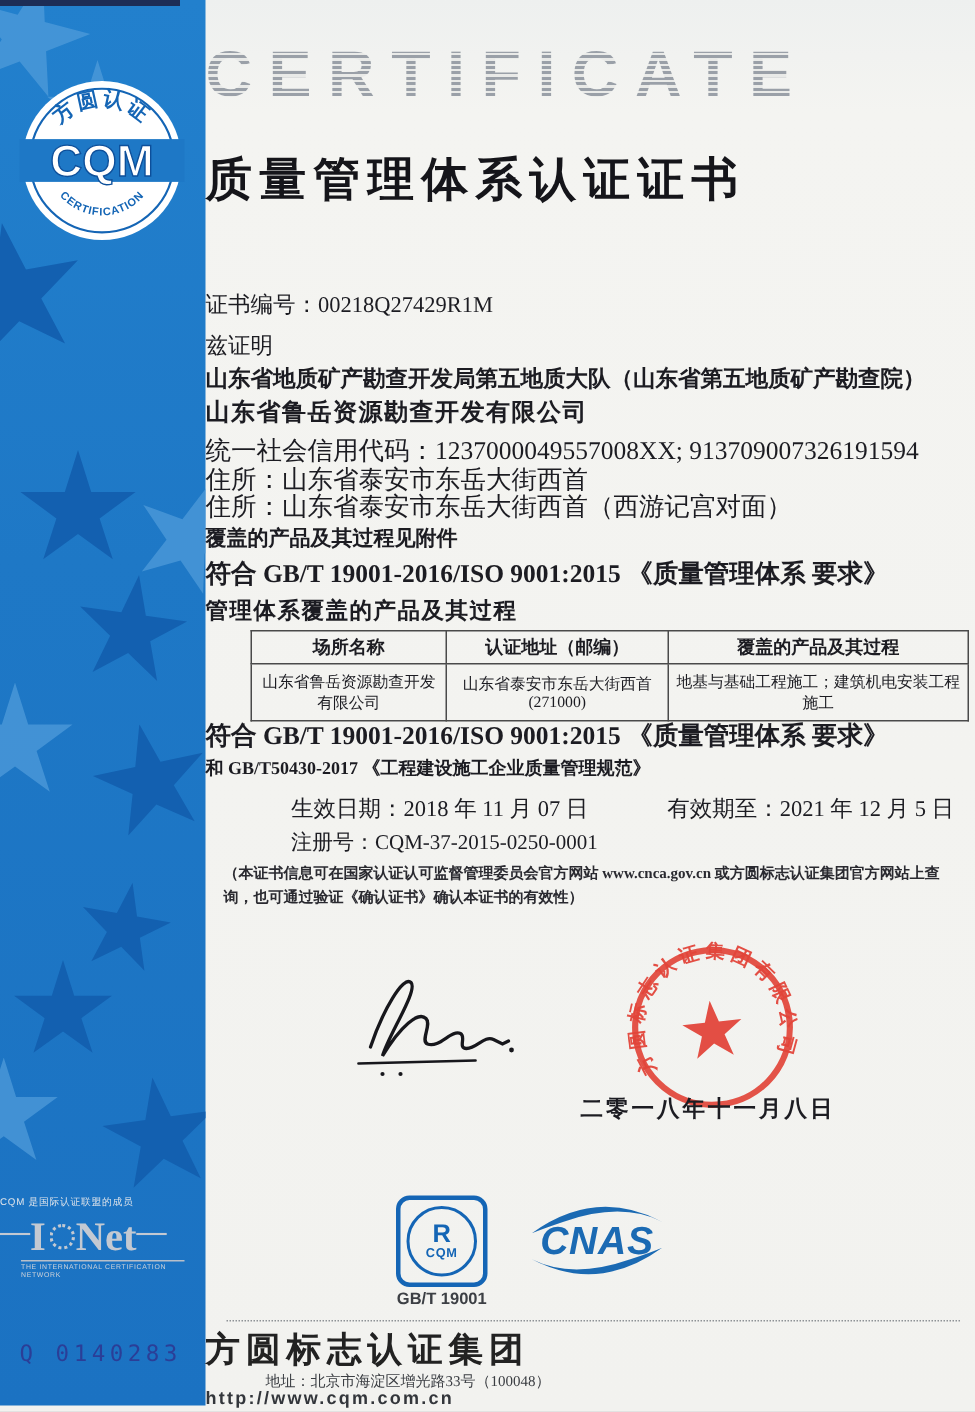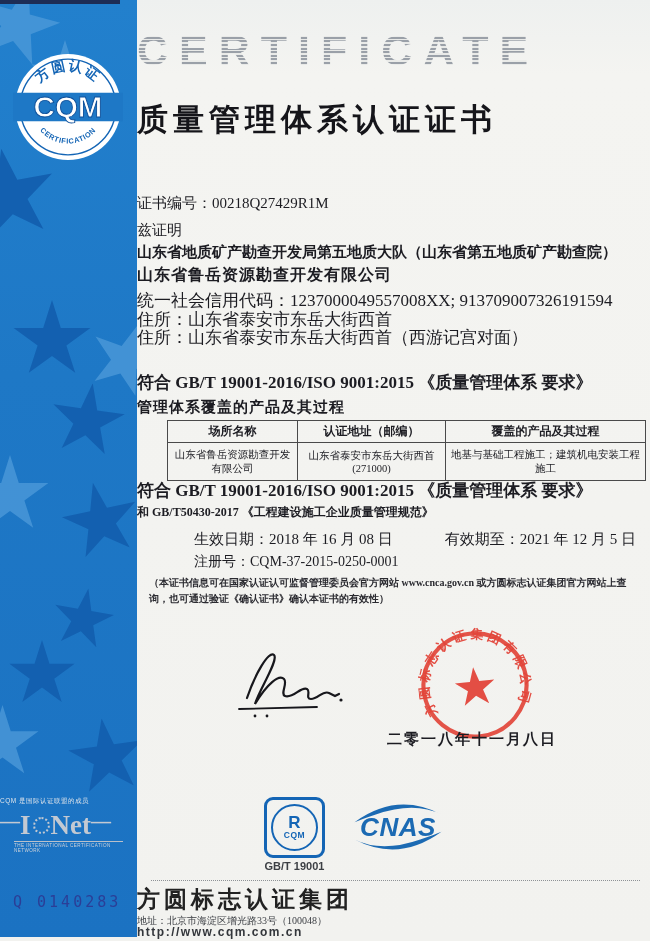--- a/index.html
+++ b/index.html
@@ -73,21 +73,21 @@
   .cqm-mark .r{font-size:17px;font-weight:800;line-height:15px;}
   .cqm-mark .c{font-size:8.5px;font-weight:800;letter-spacing:.5px;}
   .gbt{position:absolute;left:110px;top:860px;width:95px;text-align:center;
        font-family:"Liberation Sans",sans-serif;font-size:11px;color:#3c3f44;font-weight:bold;}
   .cnas-logo{position:absolute;left:210px;top:799px;width:102px;height:56px;}
   .cnas-text{position:absolute;left:322px;top:801px;font-family:"Liberation Sans",sans-serif;
              font-size:9.5px;line-height:1.4;color:#2b2e33;text-align:left;}
   .cnas-text .b{font-weight:bold;}
   .dotline{position:absolute;left:14px;top:880px;width:489px;border-top:1.6px dotted #8e9296;}
   .fname{top:884px;font-size:23px;font-weight:bold;letter-spacing:4px;color:#222;}
-  .faddr{top:914px;font-size:10px;color:#3a3d42;}
+  .faddr{top:914px;font-size:10px;color:#3a3d42;padding-left:40px;}
   .fweb{top:925px;font-family:"Liberation Sans",sans-serif;font-size:12px;font-weight:bold;
         letter-spacing:1.5px;color:#33363b;}
 </style>
 </head>
 <body>
 
 <div class="page">
 
   <div class="sidebar">
     <div class="star l" style="left:-25px;top:-18px;width:85px;height:85px;transform:rotate(15deg);"></div>
@@ -137,20 +137,21 @@
 
     <div class="line certno t15">证书编号：00218Q27429R1M</div>
     <div class="line certify t15">兹证明</div>
 
     <div class="line org1">山东省地质矿产勘查开发局第五地质大队（山东省第五地质矿产勘查院）</div>
     <div class="line org2">山东省鲁岳资源勘查开发有限公司</div>
     <div class="line credit t13">统一社会信用代码：1237000049557008XX; 913709007326191594</div>
     <div class="line addr1 t13">住所：山东省泰安市东岳大街西首</div>
     <div class="line addr2 t13">住所：山东省泰安市东岳大街西首（西游记宫对面）</div>
 
+    <div class="line coverage">覆盖的产品及其过程见附件</div>
     <div class="line std1">符合 GB/T 19001-2016/ISO 9001:2015 《质量管理体系 要求》</div>
     <div class="line tbltitle">管理体系覆盖的产品及其过程</div>
 
     <table class="scope">
       <colgroup>
           <col class="c1">
           <col class="c2">
           <col class="c3">
         </colgroup>
       <tbody>
@@ -164,21 +165,21 @@
         <td>山东省泰安市东岳大街西首 (271000)</td>
         <td>地基与基础工程施工；建筑机电安装工程施工</td>
       </tr>
     </tbody>
       </table>
 
     <div class="line std2">符合 GB/T 19001-2016/ISO 9001:2015 《质量管理体系 要求》</div>
     <div class="line std3">和 GB/T50430-2017 《工程建设施工企业质量管理规范》</div>
 
     <div class="line dates">
-      <span>生效日期：2018 年 16 月 08 日</span>
+      <span>生效日期：2018 年 11 月 07 日</span>
       <span>有效期至：2021 年 12 月 5 日</span>
     </div>
     <div class="line reg">注册号：CQM-37-2015-0250-0001</div>
 
     <div class="line disclaimer">（本证书信息可在国家认证认可监督管理委员会官方网站 www.cnca.gov.cn 或方圆标志认证集团官方网站上查询，也可通过验证《确认证书》确认本证书的有效性）</div>
 
     <svg class="signature" viewBox="0 0 150 80">
       <path d="M28 52 C 36 28, 50 4, 55 9 C 60 14, 40 44, 36 58 C 48 38, 60 28, 65 33 C 69 37, 61 48, 66 50 C 74 53, 82 40, 88 43 C 92 45, 86 53, 92 53 C 99 53, 104 44, 110 47 L 116 50 L 120 48" fill="none" stroke="#17171c" stroke-width="2.2" stroke-linecap="round"></path>
       <path d="M20 63 L 98 61" fill="none" stroke="#17171c" stroke-width="1.8" stroke-linecap="round"></path>
       <circle cx="36" cy="70" r="1.4" fill="#17171c"></circle>

